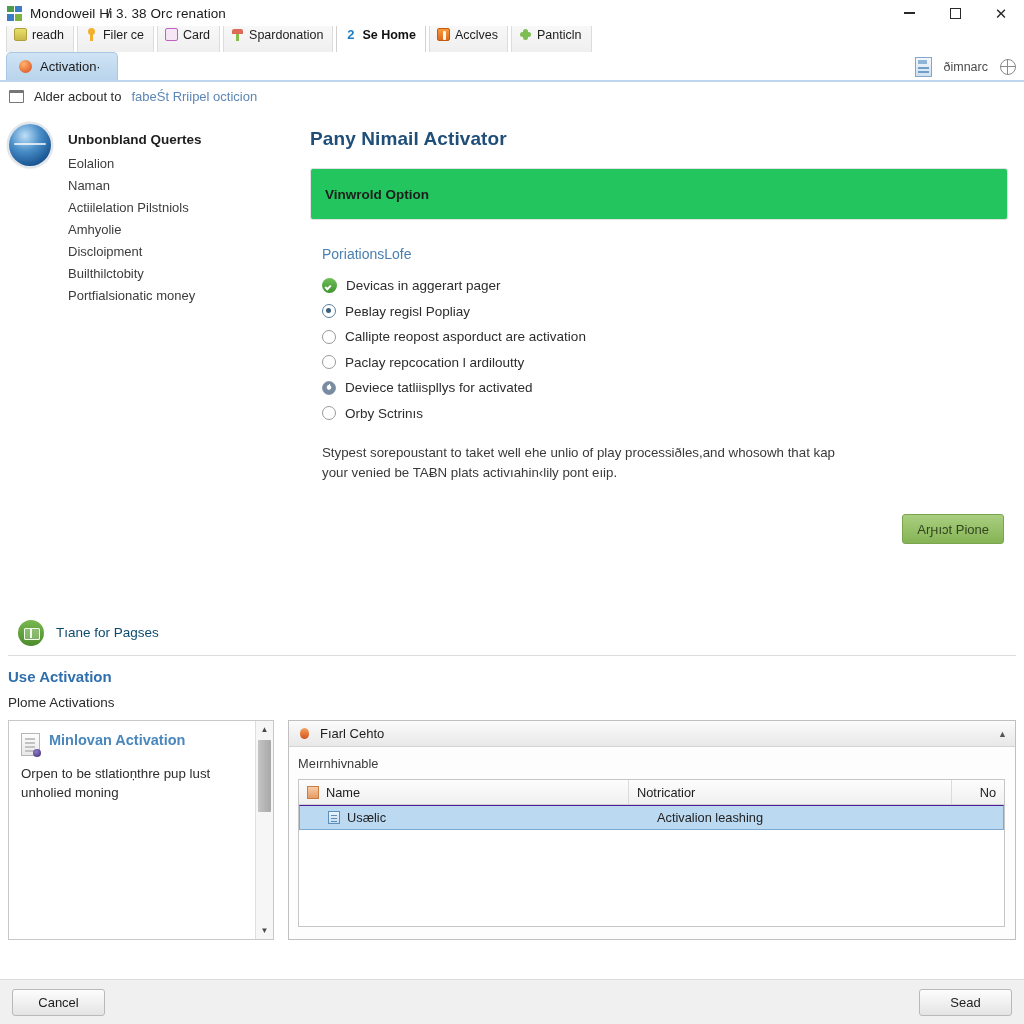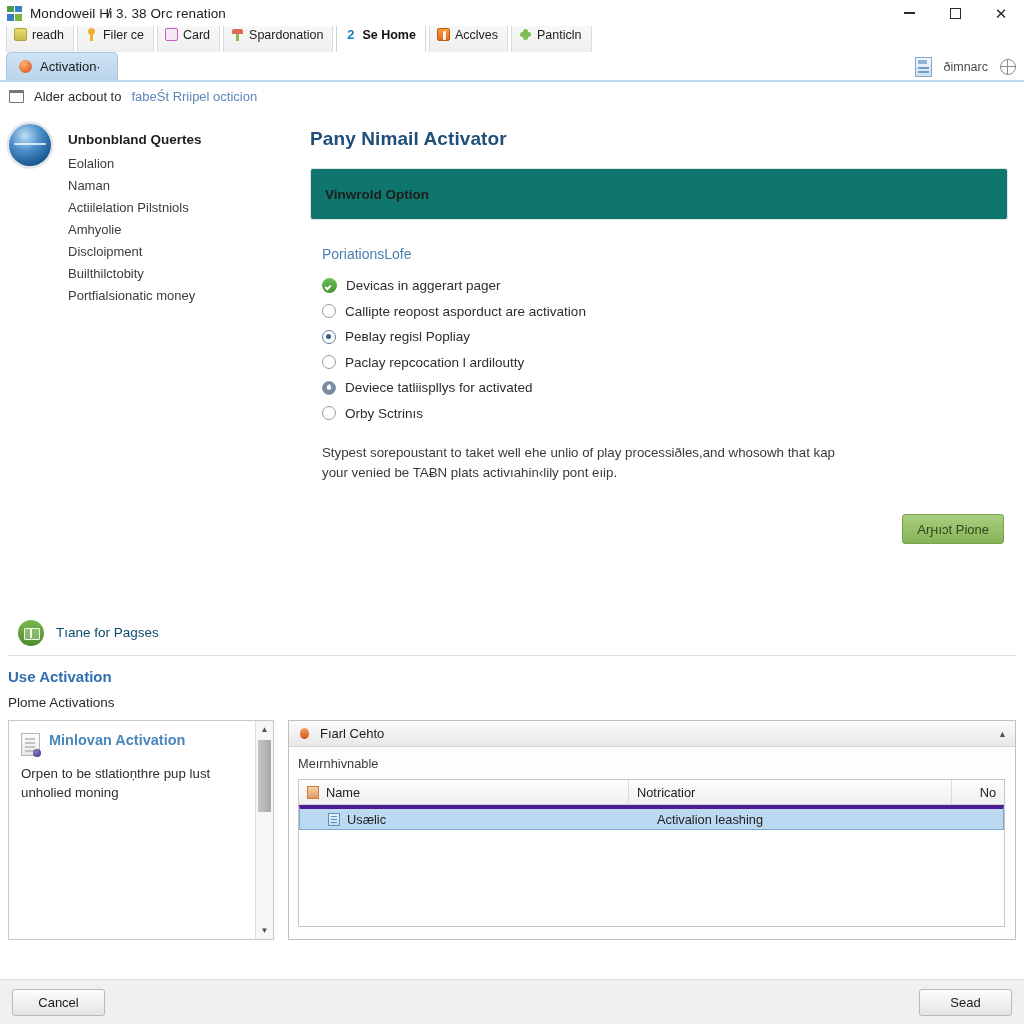--- a/index.html
+++ b/index.html
@@ -230,21 +230,21 @@
     flex: 1;
     padding: 18px 16px 0 6px;
   }
   #main-title {
     font-size: 19px; font-weight: bold;
     color: #1f4e79;
     letter-spacing: .1px;
     margin-bottom: 18px;
   }
   #option-bar {
-    background: #0f766e;
+    background: #22c55e;
     border: 1px solid #e2e2e2;
     border-radius: 3px;
     height: 52px;
     display: flex; align-items: center;
     padding-left: 14px;
     font-size: 13.5px; font-weight: bold;
     color: #1d1d1d;
     margin-bottom: 26px;
   }
   #opt-head {
@@ -453,21 +453,21 @@
   .grow {
     display: flex; height: 25px;
     align-items: stretch;
     font-size: 12.8px;
   }
   .grow.sel { background: #bcd9f2; }
   .grow .gc {
     display: flex; align-items: center; gap: 7px;
     padding: 0 8px;
   }
-  .grow.sel .gc { border-top: 4px solid #4c1d95; border-bottom: 1px solid #7ba9d1; padding-left: 28px; }
+  .grow.sel .gc { border-top: 1px solid #4c1d95; border-bottom: 1px solid #7ba9d1; padding-left: 28px; }
   .grow.sel .gc:first-child { border-left: 1px solid #7ba9d1; }
   .grow.sel .gc:last-child { border-right: 1px solid #7ba9d1; }
   .row-ico {
     width: 12px; height: 13px; flex: none;
     background: linear-gradient(#eaf3fb,#c5dcef);
     border: 1px solid #5d8fba;
     position: relative;
   }
   .row-ico::after{
     content:""; position:absolute; left:2px; top:2.5px; right:2px; height:1.3px;
@@ -588,26 +588,26 @@
       <span>Vinwrold Option</span>
     </div>
 
     <div id="opt-head">PoriationsLofe</div>
 
     <div class="opt-row">
       <span class="check-green"></span>
       <span>Devicas in aggerart pager</span>
     </div>
     <div class="opt-row">
+      <span class="radio sel"></span>
+      <span>Peʙlay regisl Popliay</span>
+    </div>
+    <div class="opt-row">
       <span class="radio"></span>
       <span>Callipte reopost asporduct are activation</span>
-    </div>
-    <div class="opt-row">
-      <span class="radio sel"></span>
-      <span>Peʙlay regisl Popliay</span>
     </div>
     <div class="opt-row">
       <span class="radio"></span>
       <span>Paclay repcocation l ardiloutty</span>
     </div>
     <div class="opt-row">
       <span class="radio semi"></span>
       <span>Deviece tatliispllys for activated</span>
     </div>
     <div class="opt-row">

